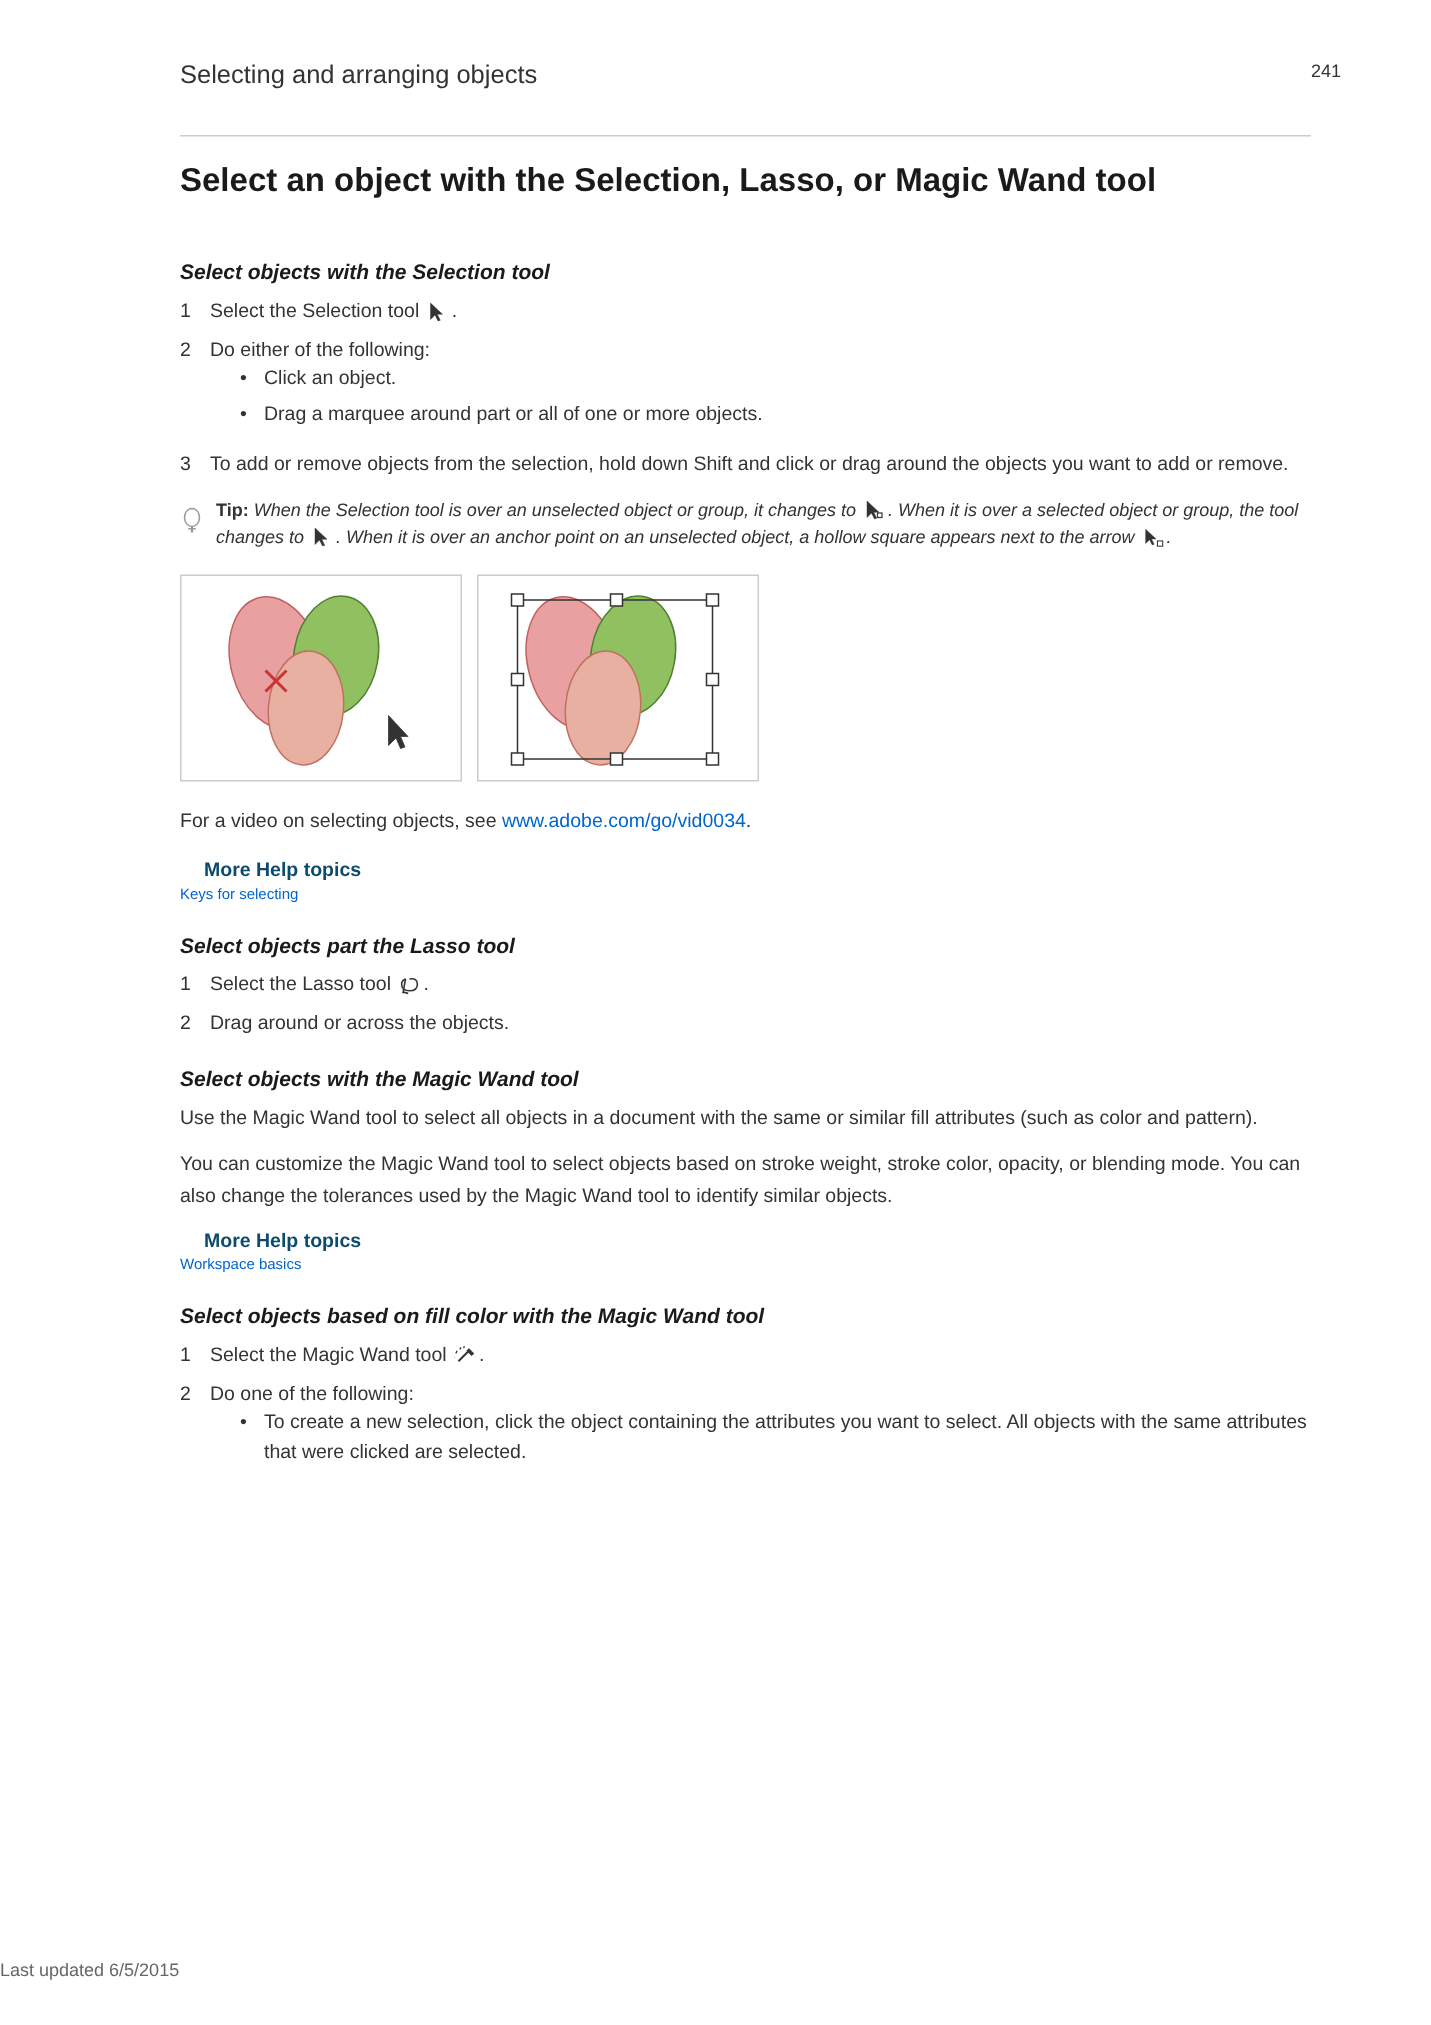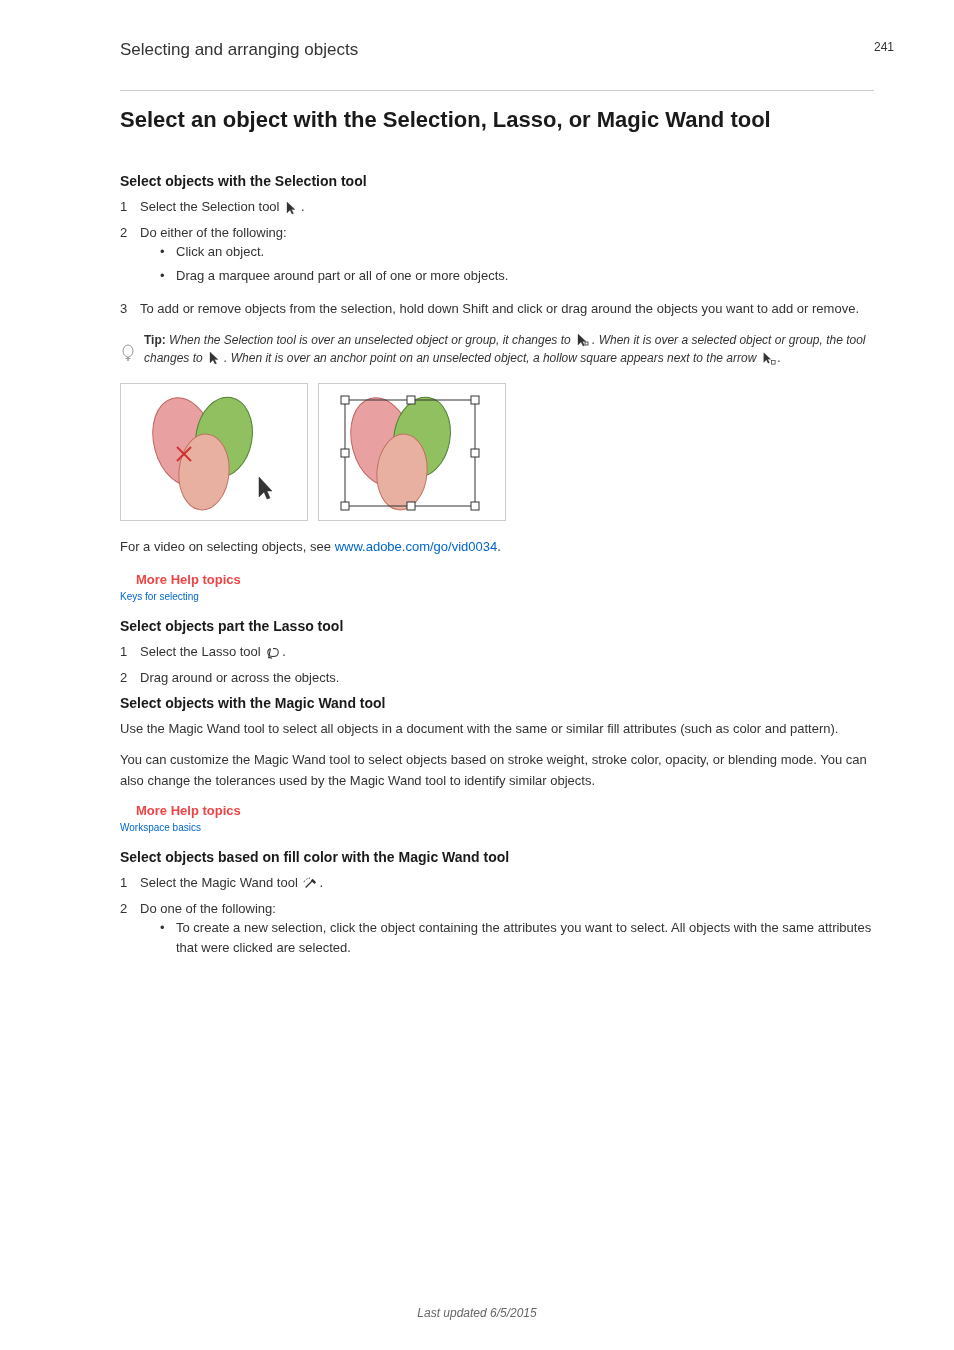--- a/index.html
+++ b/index.html
@@ -36,20 +36,22 @@
       font-weight: bold;
       color: #1a1a1a;
       margin-bottom: 40px;
       border-bottom: none;
     }
     .section-title {
       font-size: 14px;
       font-weight: bold;
       color: #1a1a1a;
       margin-bottom: 8px;
+      margin-top: 20px;
+      font-style: italic;
     }
     .step-list {
       list-style: none;
       padding: 0;
       margin-bottom: 8px;
     }
     .step-item {
       display: flex;
       margin-bottom: 6px;
       font-size: 13px;
@@ -74,21 +76,21 @@
       margin-bottom: 4px;
       font-size: 13px;
       line-height: 1.5;
     }
     .bullet-dot {
       min-width: 16px;
       color: #333;
     }
     .tip-box {
       display: flex;
-      align-items: flex-end;
+      align-items: center;
       margin: 12px 0;
       font-size: 12px;
       line-height: 1.5;
       color: #333;
     }
     .tip-icon {
       min-width: 20px;
       margin-right: 4px;
       margin-top: 2px;
     }
@@ -126,43 +128,41 @@
     .video-link a, .more-help-link a {
       color: #0066cc;
       text-decoration: none;
     }
     .more-help-section {
       margin: 12px 0 16px 0;
     }
     .more-help-title {
       font-size: 13px;
       font-weight: bold;
-      color: #ef4444;
+      color: #0c4a6e;
       margin-bottom: 4px;
       padding-left: 16px;
     }
     .more-help-link {
       font-size: 10px;
       color: #0066cc;
     }
     .paragraph {
       font-size: 13px;
       line-height: 1.6;
       margin-bottom: 10px;
       color: #333;
     }
     .footer {
       position: absolute;
       bottom: 30px;
       left: 0;
       right: 0;
-      text-align: center;
       font-size: 12px;
       color: #666;
-      font-style: italic;
     }
     
     .tool-icon {
       display: inline-block;
       width: 14px;
       height: 14px;
       vertical-align: middle;
       margin: 0 2px;
     }
     .divider-line {

